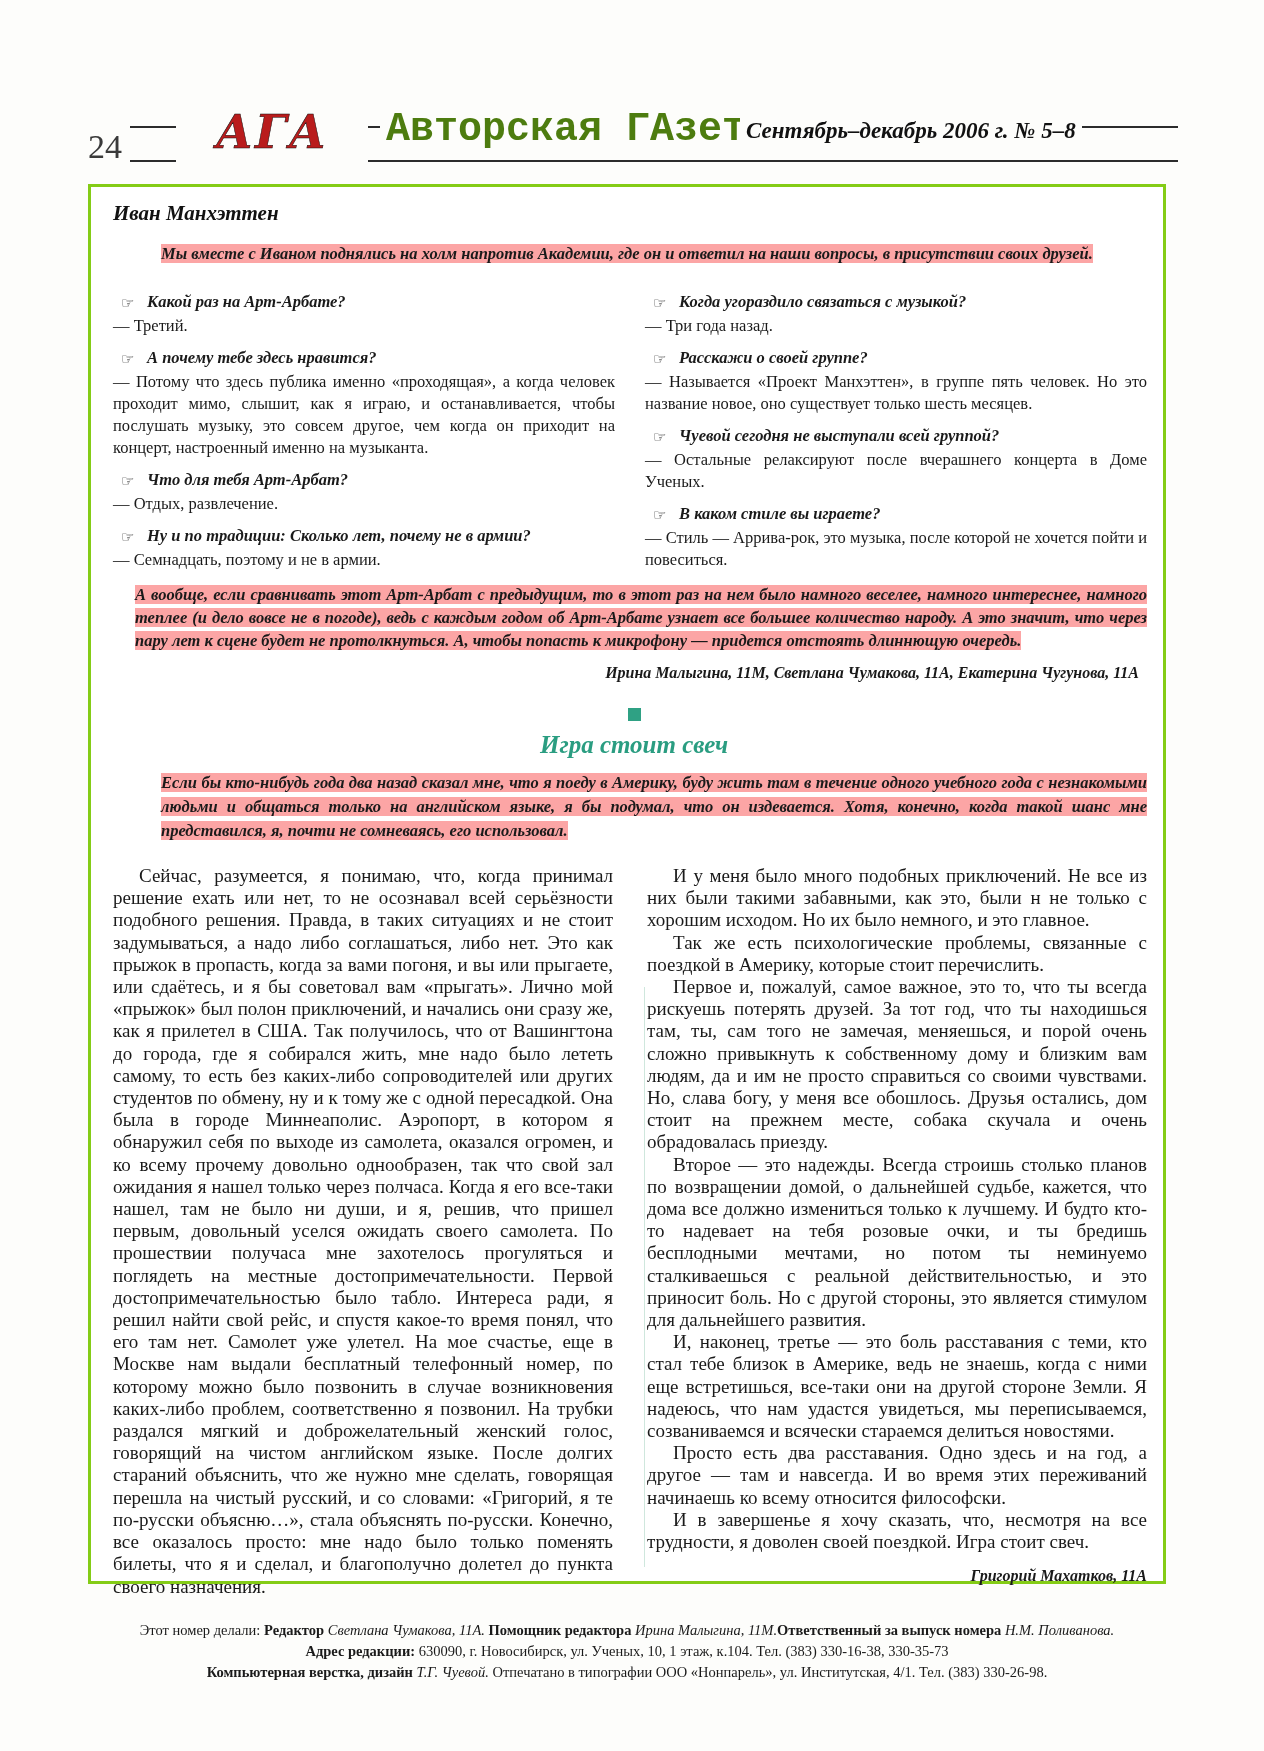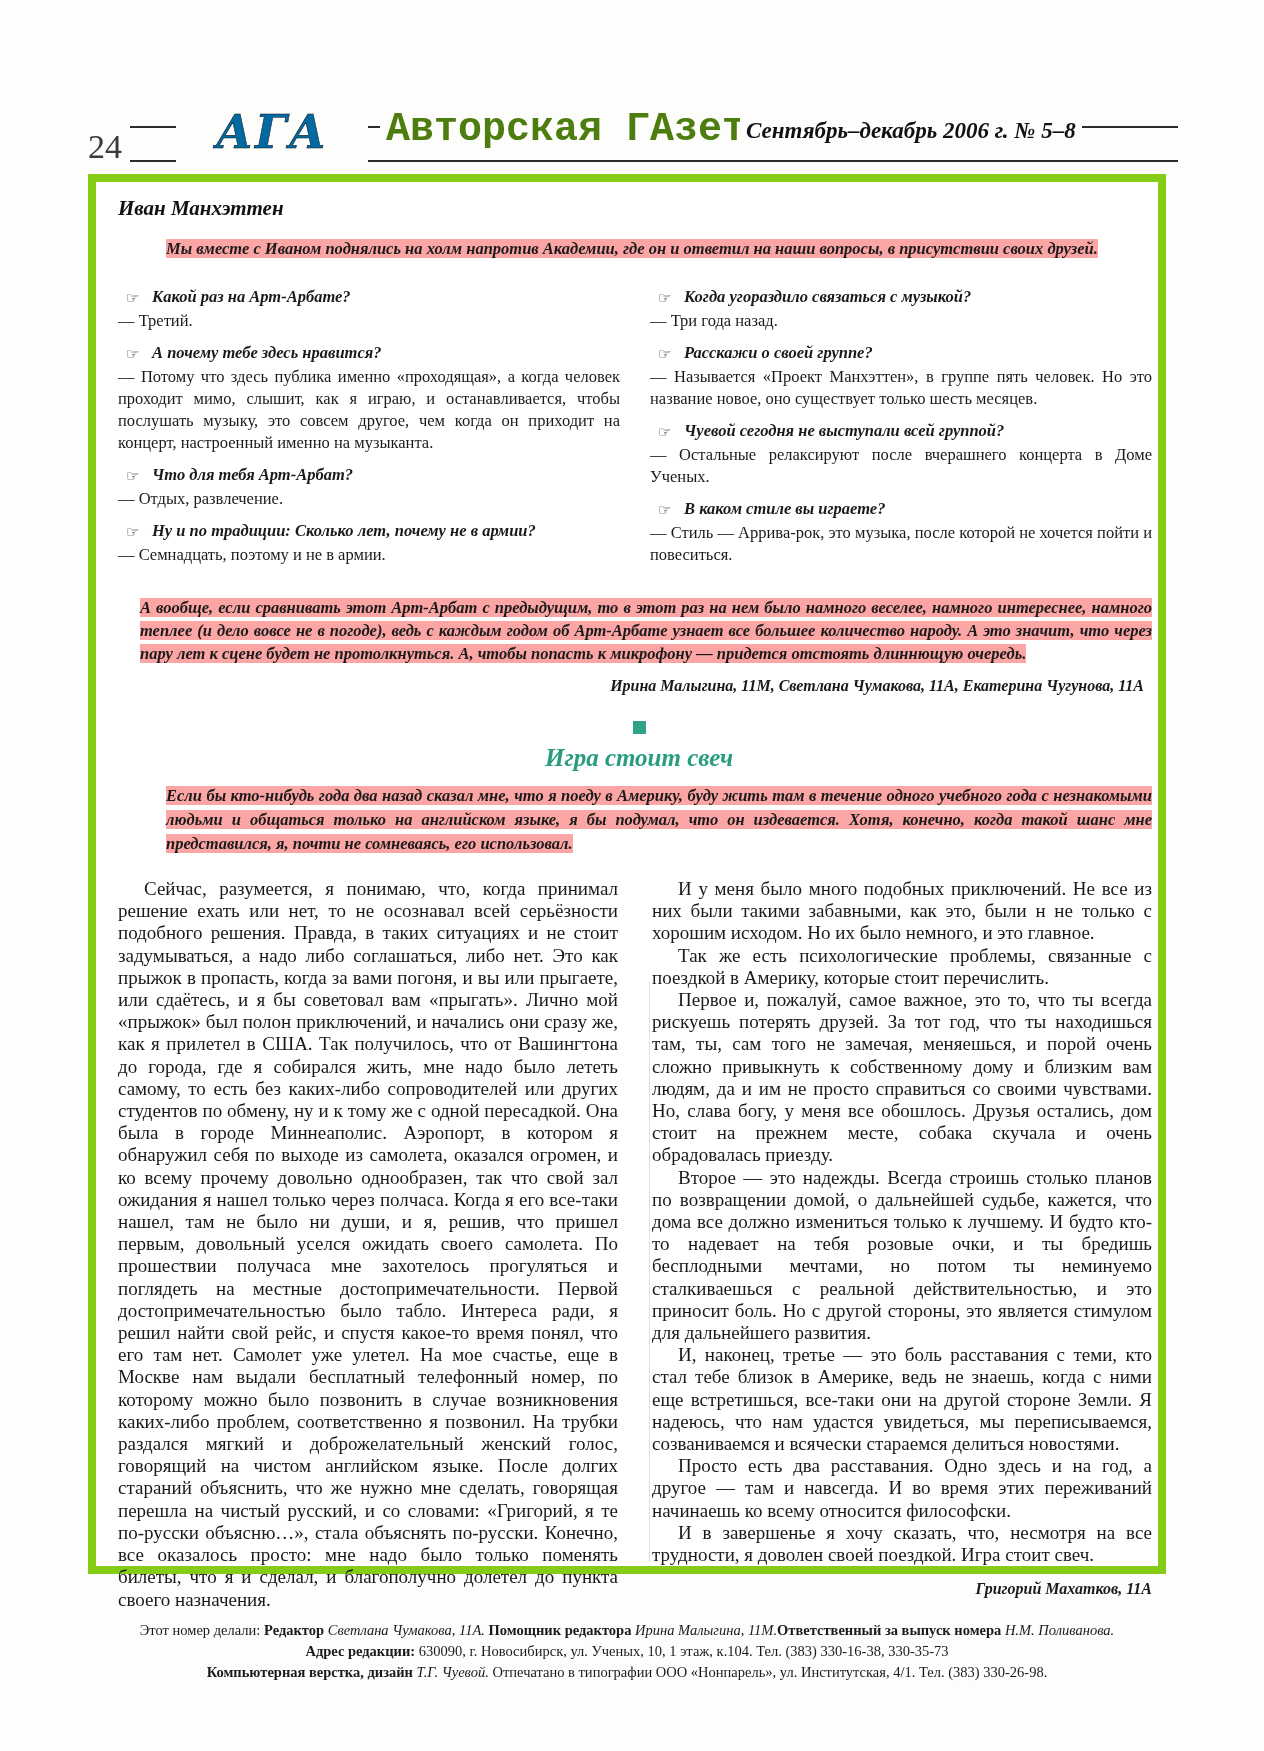--- a/index.html
+++ b/index.html
@@ -64,21 +64,21 @@
     width: 192px;
     height: 68px;
     display: flex;
     align-items: center;
     justify-content: center;
     font-family: "DejaVu Serif", serif;
     font-size: 46px;
     font-weight: bold;
     font-style: italic;
     letter-spacing: 2px;
-    color: #0369a1;
+    color: #b91c1c;
     -webkit-text-stroke: 0.5px #111;
   }
   .masthead-title {
     position: absolute;
     left: 292px; top: 8px;
     font-family: Liberation Mono, monospace;
     font-size: 40px;
     font-weight: bold;
     color: #4d7c0f;
     background: #fdfdfb;
@@ -94,24 +94,24 @@
     font-weight: bold;
     color: #111;
     background: #fdfdfb;
     padding: 0 6px;
     line-height: 34px;
   }
 
   
   .frame {
     position: absolute;
-    left: 88px; top: 174px;
+    left: 88px; top: 184px;
     width: 1078px;
     height: 1400px;
-    border: 8px solid #84cc16;
+    border: 3px solid #84cc16;
     background: #ffffff;
     box-sizing: border-box;
   }
 
   .inner {
     position: absolute;
     left: 22px; top: 14px;
     width: 1034px;
   }
 
@@ -167,21 +167,21 @@
   }
   .a {
     font-size: 16.5px;
     line-height: 22px;
     text-align: justify;
     margin: 0 0 2px 0;
     text-indent: 0;
   }
 
   .closing {
-    margin-top: 28px;
+    margin-top: 10px;
     font-size: 16.5px;
     font-style: italic;
     font-weight: bold;
     line-height: 23px;
     text-align: justify;
     padding-left: 22px;
   }
 
   .byline {
     margin-top: 12px;

